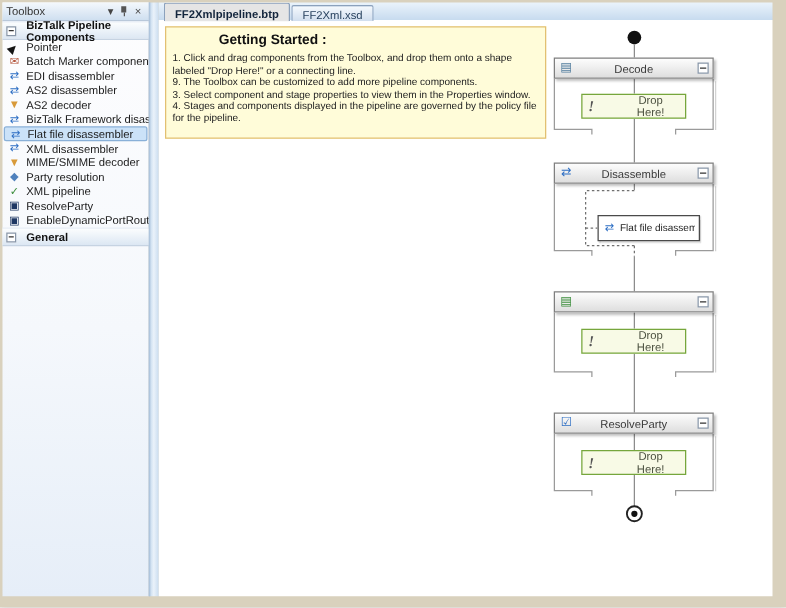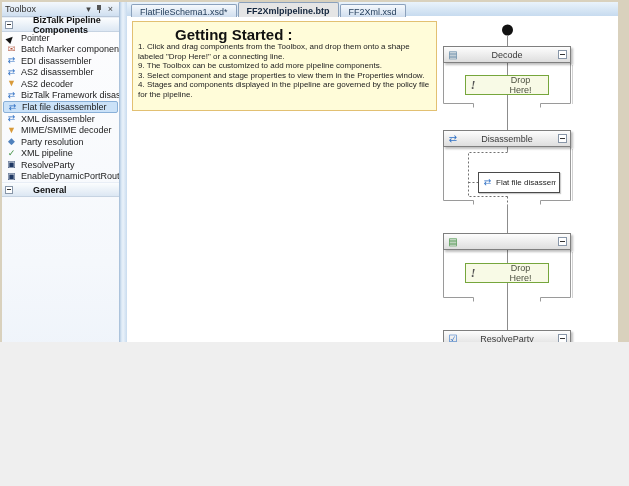--- a/index.html
+++ b/index.html
@@ -1,31 +1,31 @@
 <!DOCTYPE html>
 <html><head>
 <meta charset="utf-8">
 <style>
   html,body{margin:0;padding:0;}
   body{font-family:"Liberation Sans", sans-serif; background:#efefef;}
-  .screen{position:relative;width:629px;height:342px;background:#d9d1bd;overflow:hidden;
+  .screen{position:relative;width:629px;height:486px;background:#d9d1bd;overflow:hidden;
           box-shadow:0 0 6px rgba(0,0,0,.35);}
   
   .toolbox{position:absolute;left:2px;top:2px;width:117px;height:475px;
            background:linear-gradient(180deg,#fdfdfe 0%,#f5f8fc 55%,#e6eef8 100%);
            border-right:1px solid #b9c6d6;font-size:9px;color:#1b1b1b;}
   .tbx-titlebar{height:14px;display:flex;align-items:center;padding:0 3px;
            background:linear-gradient(180deg,#f4f8fc,#cfdff0);border-bottom:1px solid #b9c8da;}
   .tbx-title{flex:1;font-size:9px;color:#333;}
   .tbx-btn{width:11px;height:11px;display:inline-flex;align-items:center;justify-content:center;
            font-size:9px;color:#444;cursor:default;}
   .pin-icon{position:relative;}
   .pin-icon::before{content:"";position:absolute;left:3px;top:1px;width:4px;height:5px;background:#555;}
   .pin-icon::after{content:"";position:absolute;left:5px;top:6px;width:1px;height:3px;background:#555;}
-  .tbx-group-header{height:13px;display:flex;align-items:center;gap:20px;padding:0 3px;
+  .tbx-group-header{height:13px;display:flex;align-items:center;gap:8px;padding:0 3px;
            background:linear-gradient(180deg,#fbfdfe,#dce7f3);border-bottom:1px solid #c6d3e2;
            border-top:1px solid #e8eef6;font-weight:bold;font-size:9px;color:#111;}
   .minus-box{width:8px;height:8px;box-sizing:border-box;border:1px solid #8896a8;background:#fff;
            position:relative;flex:0 0 auto;}
   .minus-box::after{content:"";position:absolute;left:1px;right:1px;top:2px;height:1px;background:#333;}
   .tbx-item{height:11.5px;display:flex;align-items:center;gap:4px;padding:0 2px 0 4px;white-space:nowrap;overflow:hidden;}
   .tbx-item.selected{background:#cbe2f8;border:1px solid #89b0d8;border-radius:2px;height:10px;margin:0 1px;padding-left:3px;}
   .tbx-icon{width:11px;height:11px;flex:0 0 auto;display:inline-flex;align-items:center;justify-content:center;
            font-size:9px;line-height:11px;}
   .rot-nw{transform:rotate(-45deg);display:inline-block;}
@@ -42,21 +42,21 @@
   .tab{box-sizing:border-box;height:13px;padding:1px 8px 0 8px;font-size:9px;color:#27415e;
        background:linear-gradient(180deg,#f5f9fd,#d0deee);border:1px solid #8ba1bc;border-bottom:none;
        border-radius:2px 2px 0 0;white-space:nowrap;display:flex;align-items:center;}
   .tab.active{height:15px;background:#e5e5e5;font-weight:bold;color:#13253c;}
   
   .gs{position:absolute;left:132px;top:21px;width:305px;height:90px;box-sizing:border-box;
       background:#fffcd9;border:1px solid #e2c072;z-index:3;}
   .gs-titlerow{position:relative;height:18px;}
   .tip-icon{position:absolute;left:5px;top:3px;width:11px;height:11px;border-radius:50%;
       background:radial-gradient(circle at 35% 30%,#ffeua 0,#ffe98a 20%,#e8b93c 70%,#b9891e 100%);}
-  .gs-title{position:absolute;left:42px;top:4px;font-size:15px;font-weight:bold;color:#111;}
+  .gs-title{position:absolute;left:42px;top:4px;font-size:11px;font-weight:bold;color:#111;}
   .gs-body{padding:2px 5px 0 5px;font-size:8px;line-height:9.5px;color:#222;}
   
   .wires{position:absolute;left:0;top:0;z-index:2;pointer-events:none;}
   .stage-header{position:absolute;left:443px;width:128px;height:17px;box-sizing:border-box;z-index:3;
       background:linear-gradient(180deg,#fdfdfd,#dedede);border:1px solid #7f7f7f;
       box-shadow:2px 2px 2px rgba(0,0,0,.25);display:flex;align-items:center;}
   .stage-icon{position:absolute;left:3px;top:2px;width:12px;height:12px;display:flex;align-items:center;
       justify-content:center;font-size:10px;line-height:12px;}
   .stage-label{flex:1;text-align:center;font-size:9px;color:#3a3a3a;}
   .stage-collapse{position:absolute;right:3px;top:3px;width:9px;height:9px;box-sizing:border-box;
@@ -145,21 +145,20 @@
           <span class="minus-box"></span>
           <span>General</span>
         </div>
       </div>
   </aside>
 
   <div class="splitter"></div>
 
   <div class="doc-top"></div>
   <div class="tabstrip" id="tabstrip">
-      <div class="tab">FlatFileSchema1.xsd*</div>
       <div class="tab active">FF2Xmlpipeline.btp</div>
       <div class="tab">FF2Xml.xsd</div>
     </div>
   <div class="canvas"></div>
 
   <svg class="wires" id="wires" width="629" height="486" viewBox="0 0 629 486">
       <path d="M507.5 36 V46" stroke="#8c8c8c" fill="none" stroke-width="1"></path>
       <path d="M507.5 63 V75" stroke="#8c8c8c" fill="none" stroke-width="1"></path>
       <path d="M507.5 95 V130" stroke="#8c8c8c" fill="none" stroke-width="1"></path>
       <path d="M507.5 147 V152" stroke="#8c8c8c" fill="none" stroke-width="1"></path>

